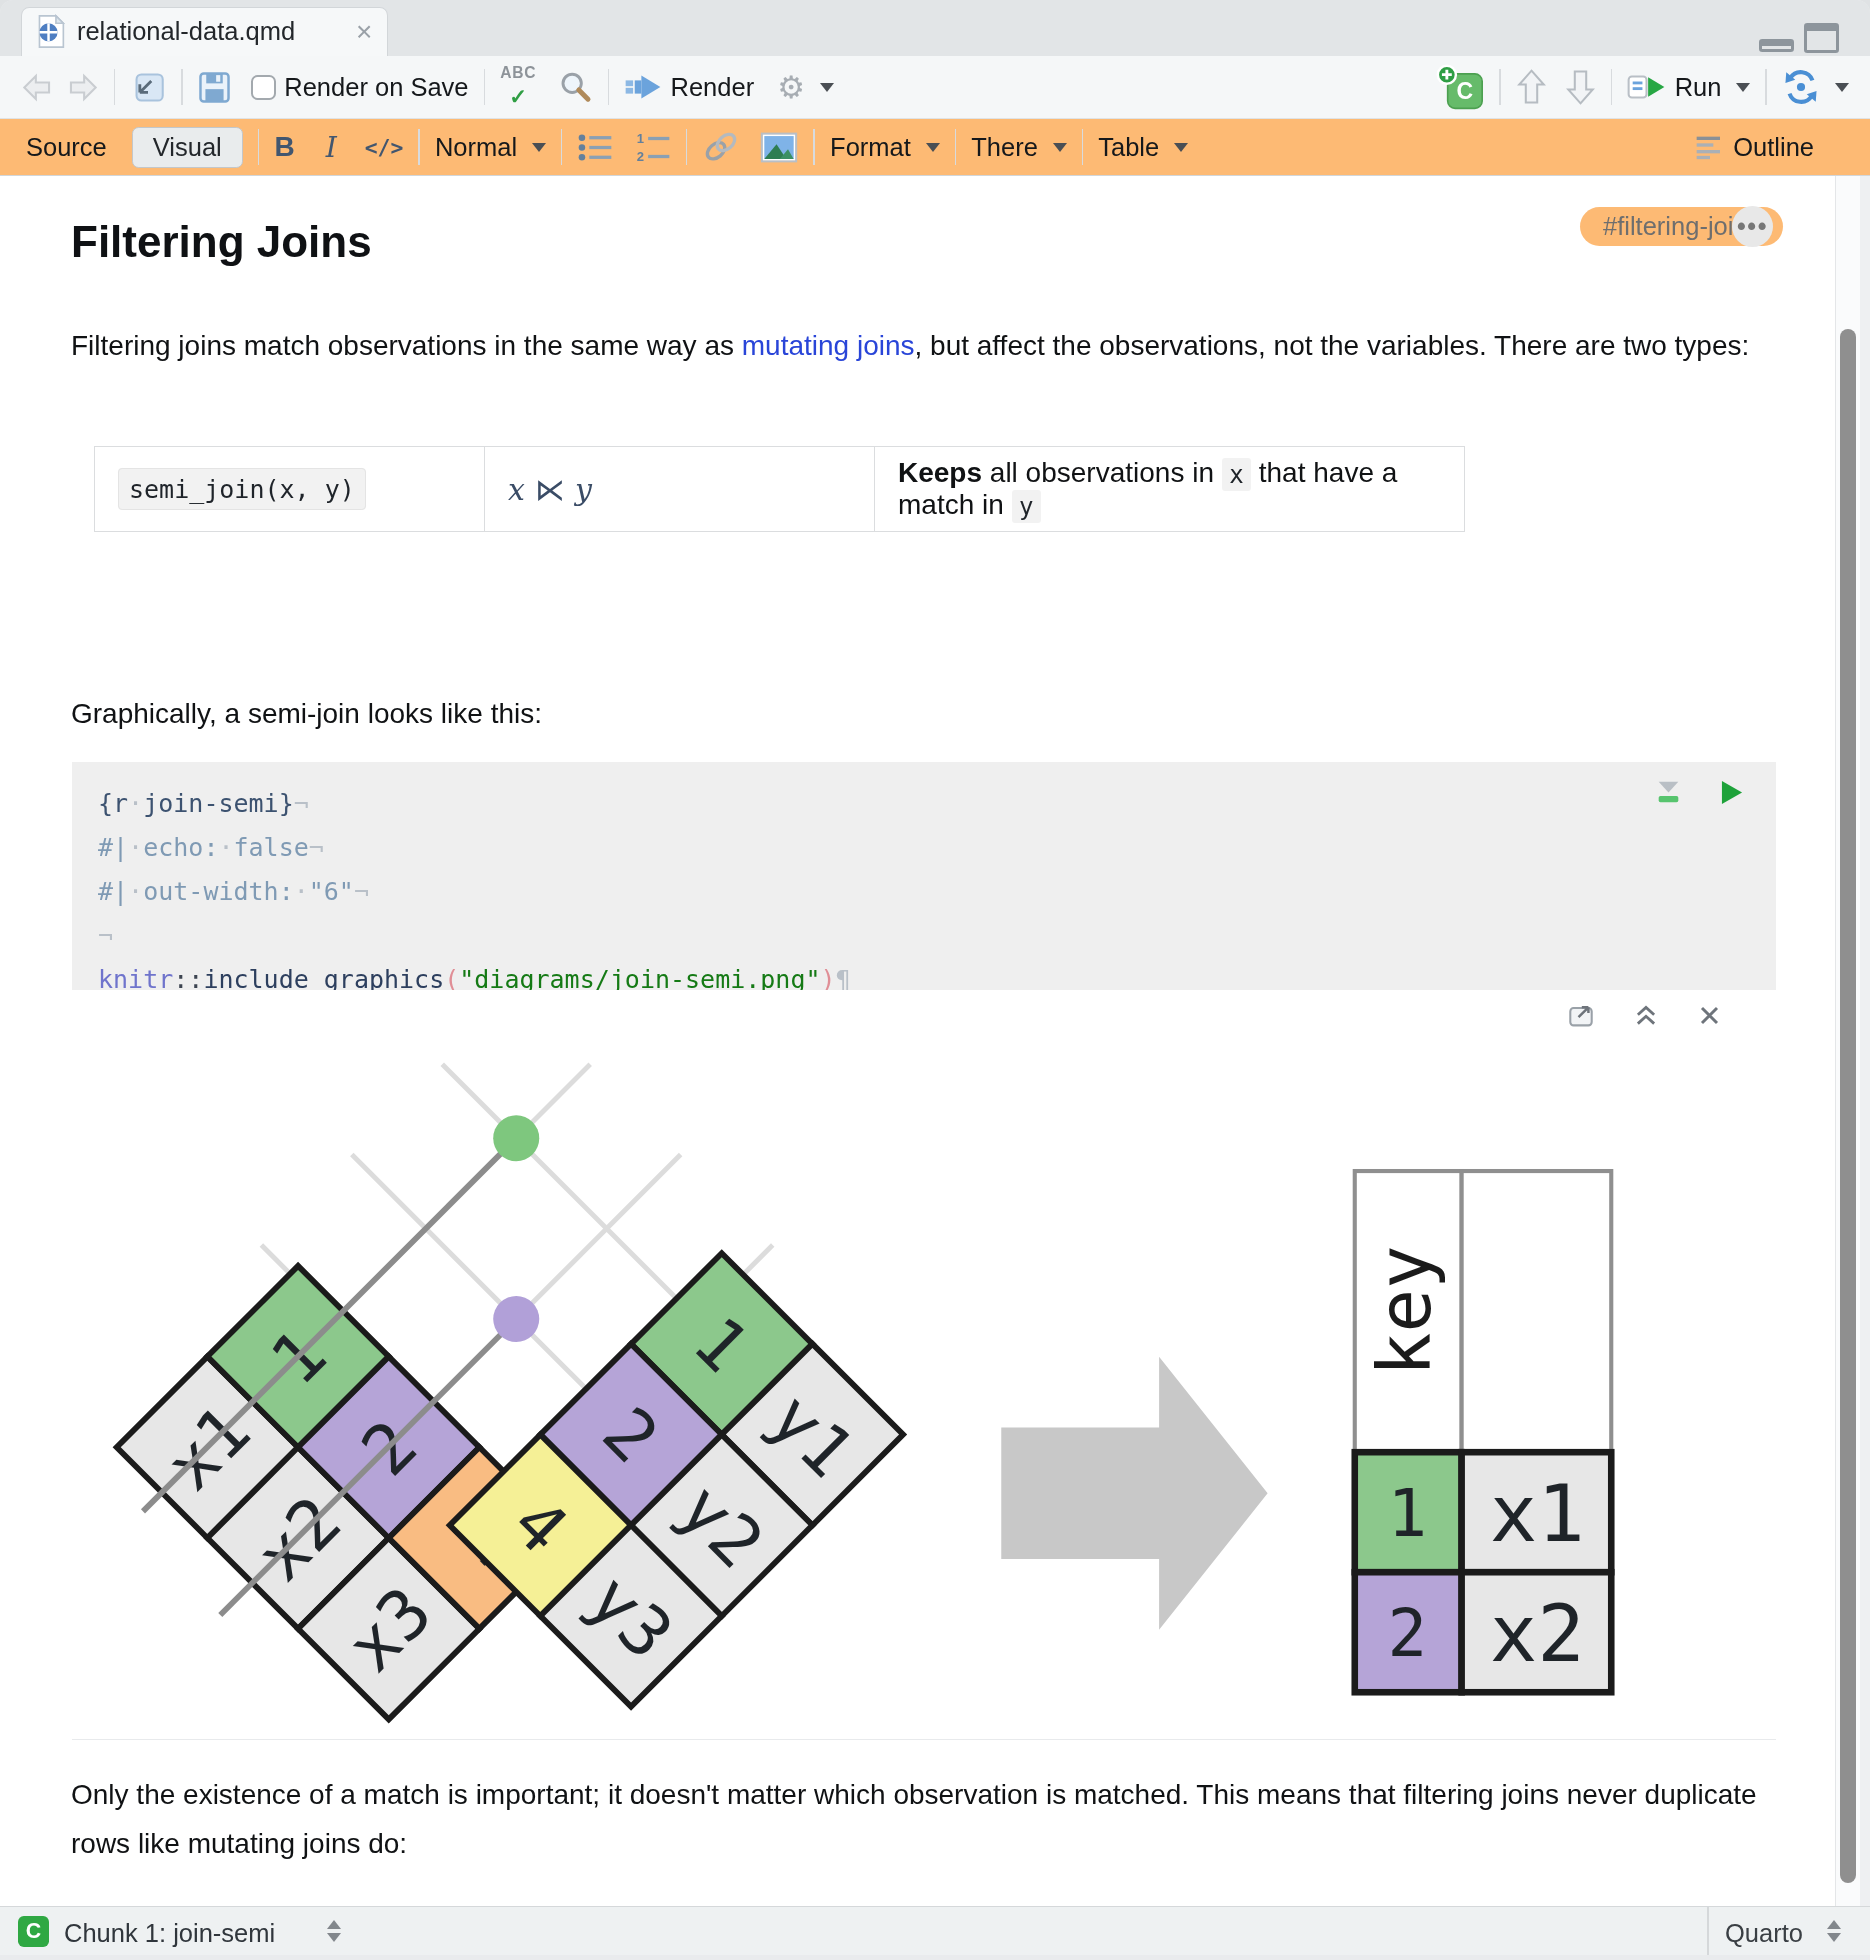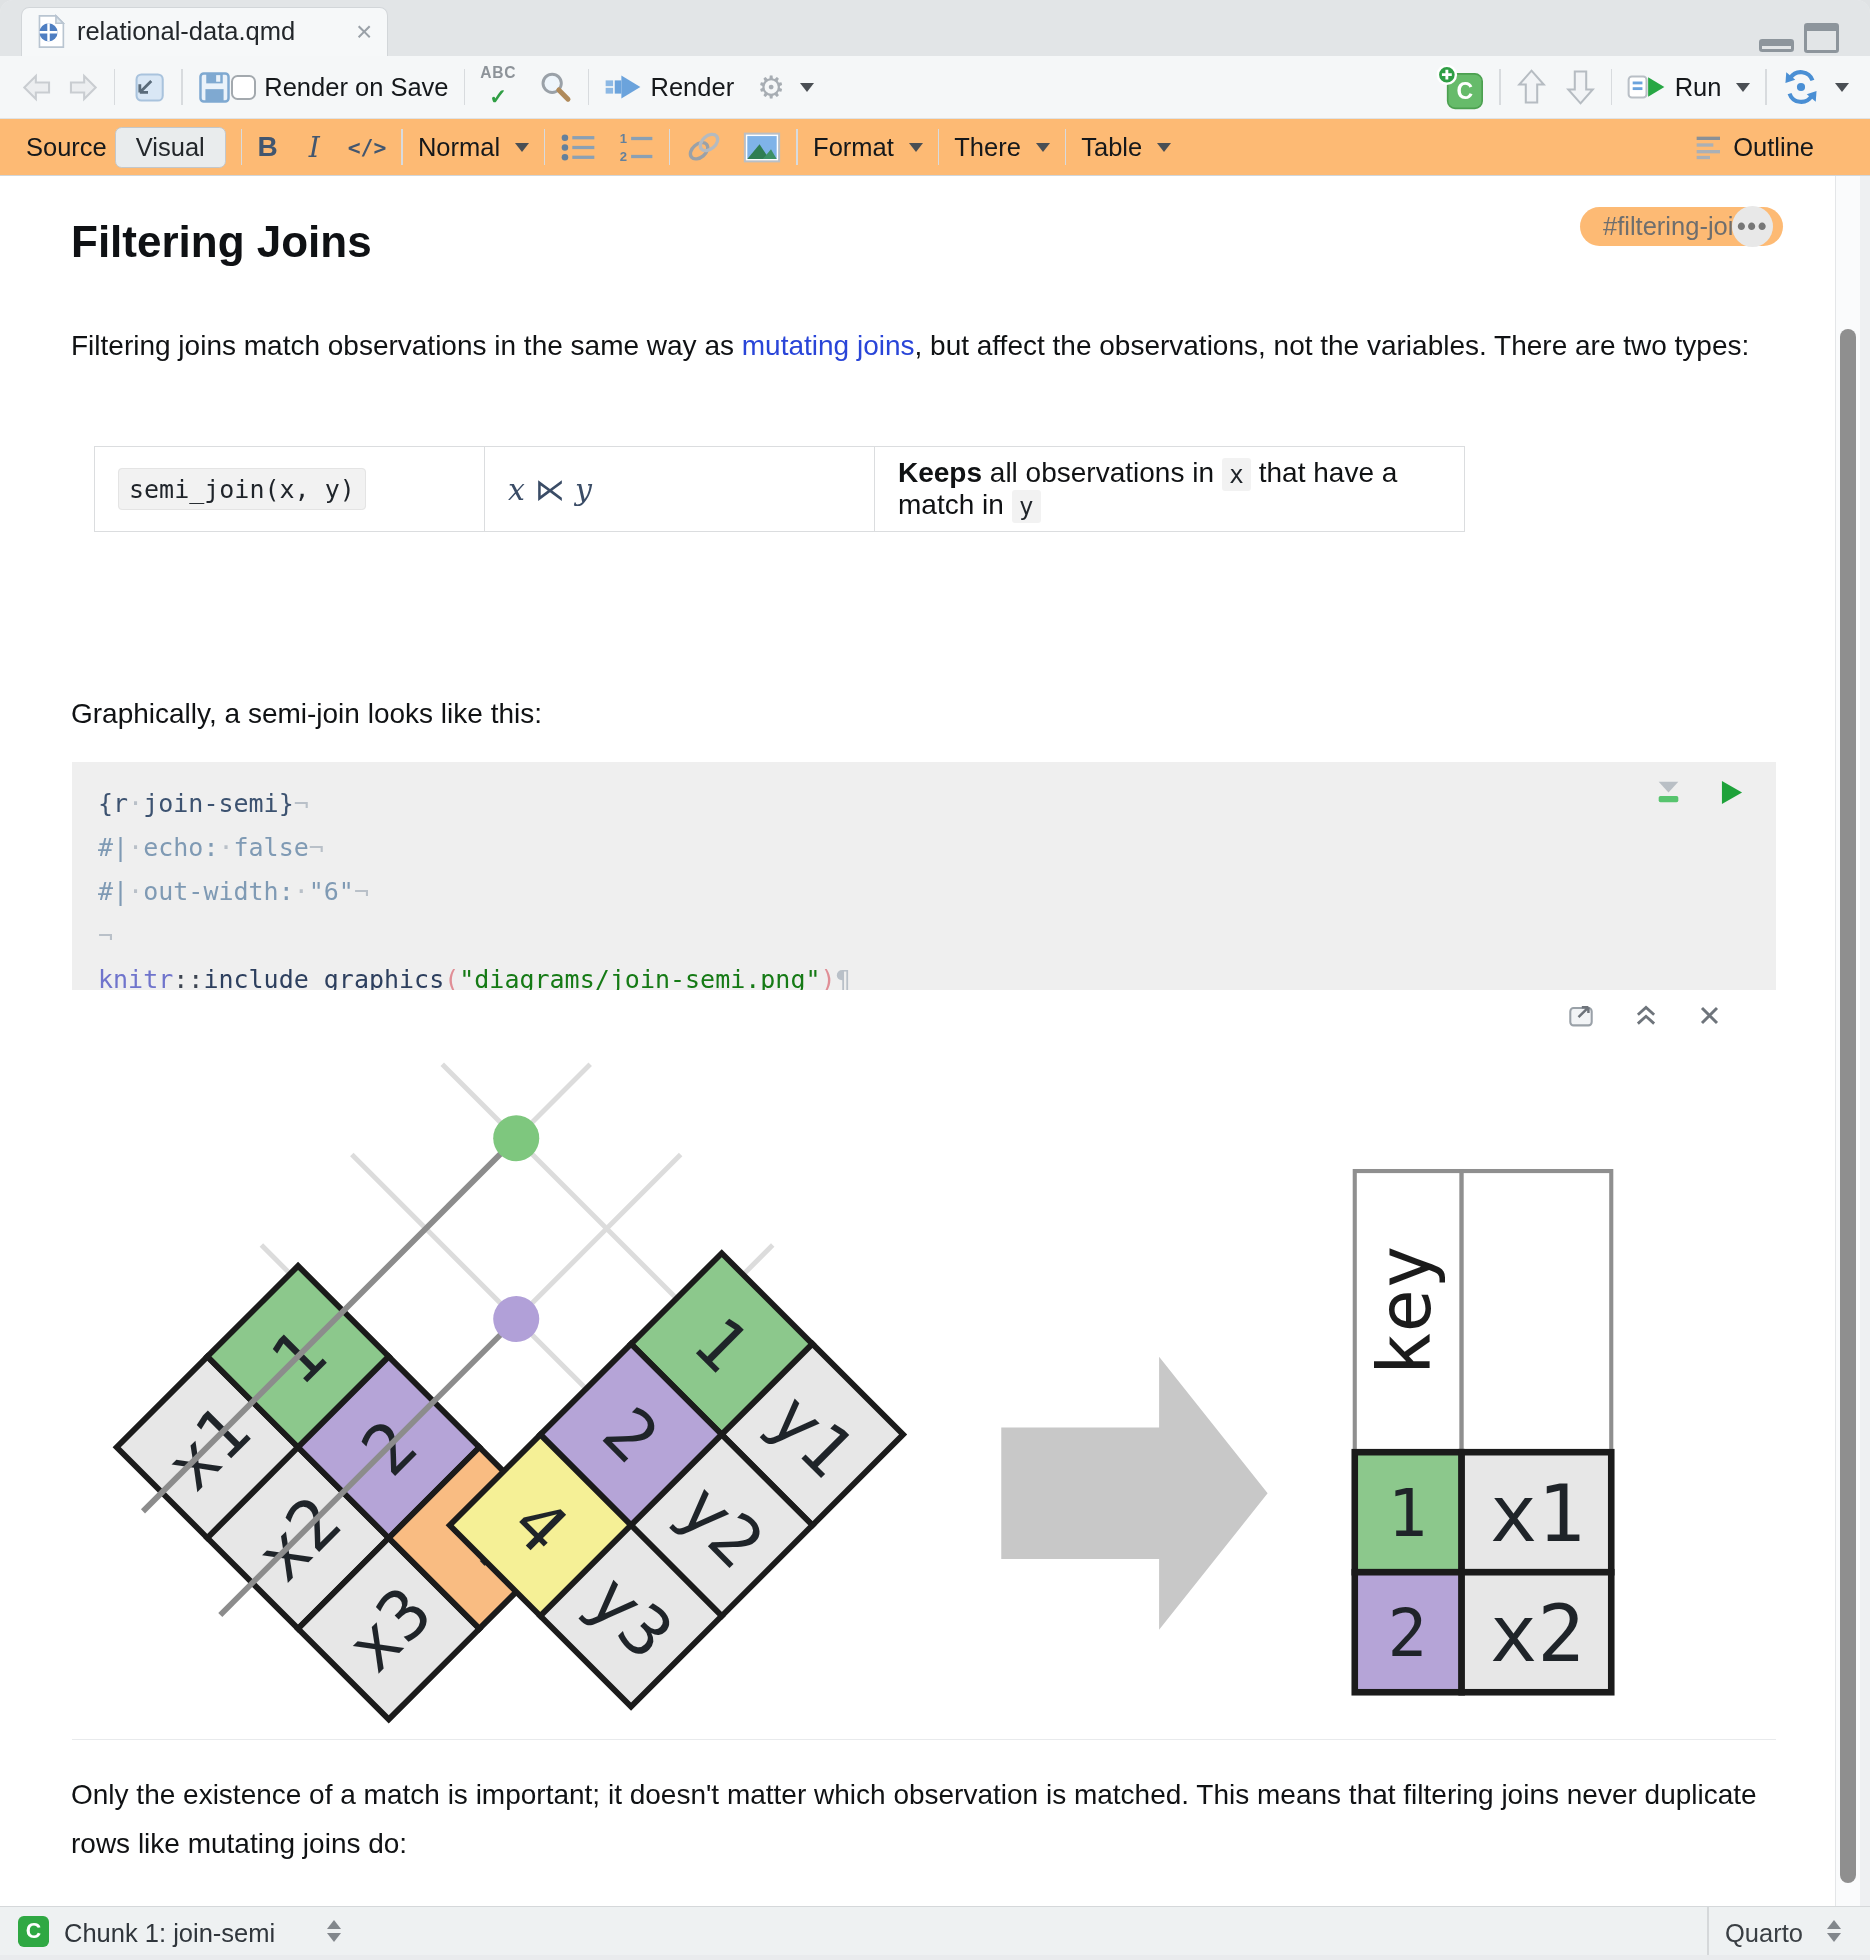--- a/index.html
+++ b/index.html
@@ -146,21 +146,21 @@
     </div>
     <div class="tb-sep"></div>
     <div class="tb-btn">
       <svg width="33" height="33" viewBox="0 0 40 40">
         <rect x="3" y="3" width="34" height="34" rx="4" fill="#eaf2fa" stroke="#7fa9d1" stroke-width="3"></rect>
         <rect x="10" y="3" width="20" height="12" fill="#7fa9d1"></rect>
         <rect x="22" y="5" width="5" height="8" fill="#eaf2fa"></rect>
         <rect x="9" y="22" width="22" height="15" fill="#7fa9d1"></rect>
       </svg>
     </div>
-    <div class="tb-btn" style="">
+    <div class="tb-btn" style="margin-left:20px">
       <span class="checkbox"></span>
       <span class="tb-label">Render on Save</span>
     </div>
     <div class="tb-sep"></div>
     <div class="tb-btn abc">
       <span class="a">ABC</span>
       <span class="c">✓</span>
     </div>
     <div class="tb-btn" style="margin-left:21.4px">
       <svg width="35" height="35" viewBox="0 0 42 42">
@@ -223,21 +223,21 @@
           <polygon points="41,40 30,31 42,27" fill="#4a8fd4"></polygon>
           <circle cx="23" cy="22" r="5" fill="#4a8fd4"></circle>
         </svg>
         <span class="caret"></span>
       </div>
     </div>
   </div>
 
   <div class="toolbar2">
     <span class="tb-label">Source</span>
-    <span class="chip-visual" style="margin-left:8px">Visual</span>
+    <span class="chip-visual" style="margin-left:25px">Visual</span>
     <div class="tb-sep"></div>
     <span class="fmt-b">B</span>
     <span class="fmt-i" style="margin-left:31px">I</span>
     <span class="fmt-code" style="margin-left:28px">&lt;/&gt;</span>
     <div class="tb-sep"></div>
     <div class="tb-btn">
       <span class="tb-label">Normal</span>
       <span class="caret"></span>
     </div>
     <div class="tb-sep"></div>

